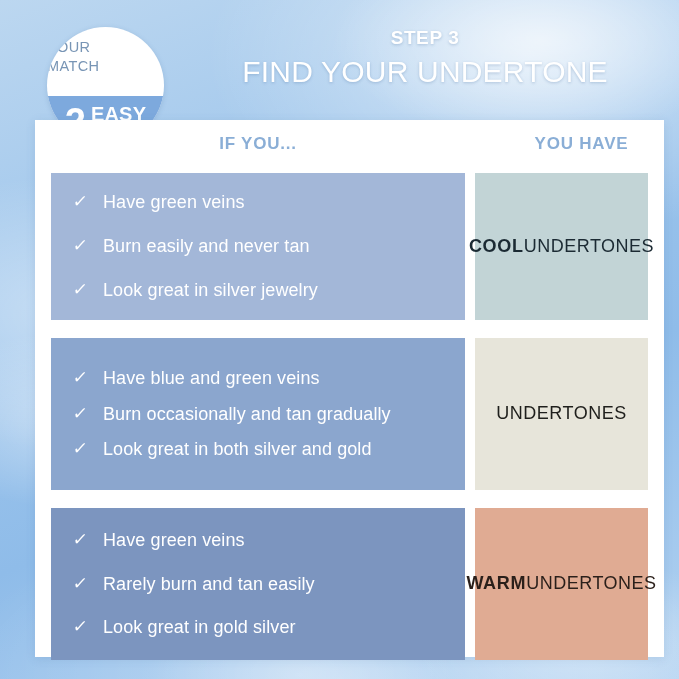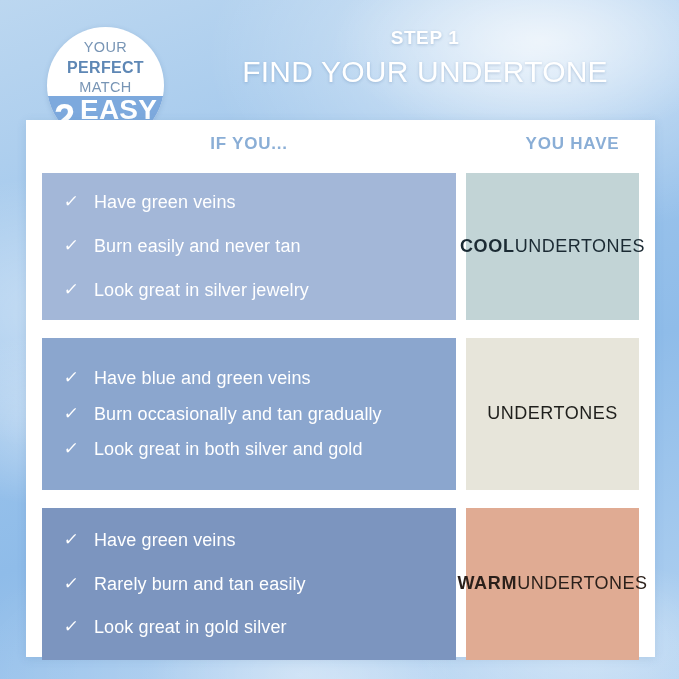--- a/index.html
+++ b/index.html
@@ -53,34 +53,34 @@
     width:117px; height:117px; border-radius:50%;
     background:#ffffff; overflow:hidden;
     box-shadow:0 1px 5px rgba(70,110,160,0.22);
   }
   .badge-bottom {
     position:absolute; left:0; bottom:0; width:100%; height:48px;
     background:#7da9dd;
   }
   .badge-top-text {
     position:absolute; left:0; top:11px; width:100%;
-    text-align:center; color:#7895b5; line-height:1.32;
+    color:#7895b5; line-height:1.32;
   }
   .badge-top-text .l1 { font-size:14.5px; letter-spacing:0.4px; }
   .badge-top-text .l2 { font-size:16px; font-weight:bold; letter-spacing:0.3px; color:#5e87b5; }
   .badge-top-text .l3 { font-size:14.5px; letter-spacing:0.4px; }
 
   .badge-bottom-text {
     position:absolute; left:0; bottom:4px; width:100%;
     display:flex; align-items:center; justify-content:center; gap:5px;
     color:#ffffff;
   }
   .badge-num { font-size:38px; font-weight:bold; line-height:0.92; }
   .badge-words { text-align:left; line-height:1.02; }
-  .badge-words .easy  { font-size:28px; font-weight:bold; letter-spacing:0.2px; display:block; }
+  .badge-words .easy  { font-size:20px; font-weight:bold; letter-spacing:0.2px; display:block; }
   .badge-words .steps { font-size:15px; letter-spacing:0.9px; display:block; }
 
   
   .card {
     position:absolute; left:26px; top:120px;
     width:629px; height:537px;
     background:#ffffff;
     box-shadow:0 2px 9px rgba(70,110,160,0.16);
   }
 
@@ -148,41 +148,40 @@
 <body>
 
 <div id="poster">
 
   <div class="wisp w1"></div>
   <div class="wisp w2"></div>
   <div class="wisp w3"></div>
   <div class="wisp w4"></div>
 
   <div class="heading" style="color: rgb(255, 255, 255);">
-    <div class="step-label">STEP 1</div>
+    <div class="step-label">STEP 3</div>
     <div class="main-title">FIND YOUR UNDERTONE</div>
   </div>
 
   <div class="badge" style="background: rgb(255, 255, 255);">
     <div class="badge-bottom" style="background: rgb(125, 169, 221);"></div>
     <div class="badge-top-text">
       <div class="l1">YOUR</div>
-      <div class="l2">PERFECT</div>
       <div class="l3">MATCH</div>
     </div>
     <div class="badge-bottom-text">
       <span class="badge-num">2</span>
       <span class="badge-words">
         <span class="easy">EASY</span>
         <span class="steps">STEPS</span>
       </span>
     </div>
   </div>
 
-  <div class="card" style="background: rgb(255, 255, 255);">
+  <div class="card" style="background: rgb(255, 255, 255); margin-left: 9px;">
 
     <div class="col-headers">
       <div class="col-head left" style="color: rgb(138, 174, 214);">IF YOU...</div>
       <div class="col-head right" style="color: rgb(138, 174, 214);">YOU HAVE</div>
     </div>
 
     <div class="rows">
 
       <div class="row r1">
         <div class="traits" style="background: rgb(163, 183, 216);">

